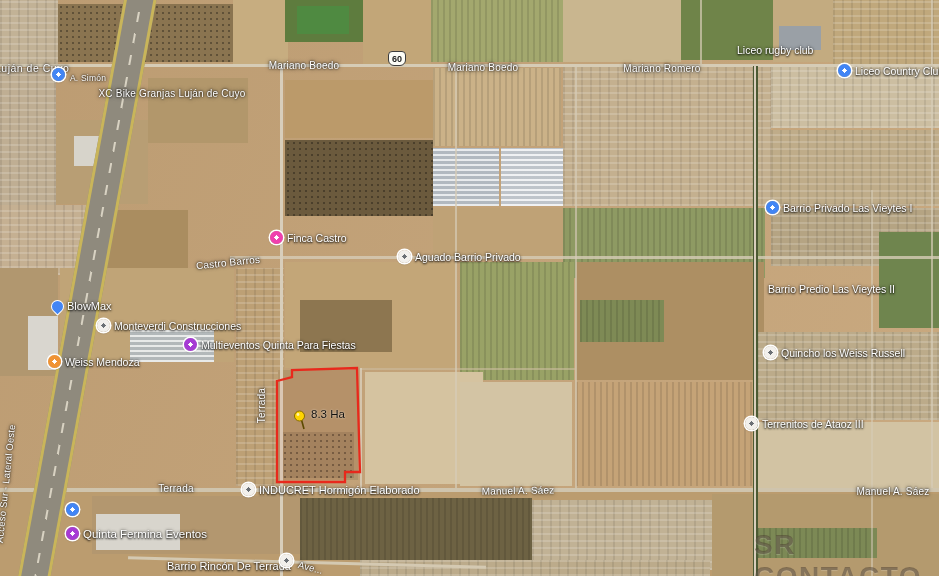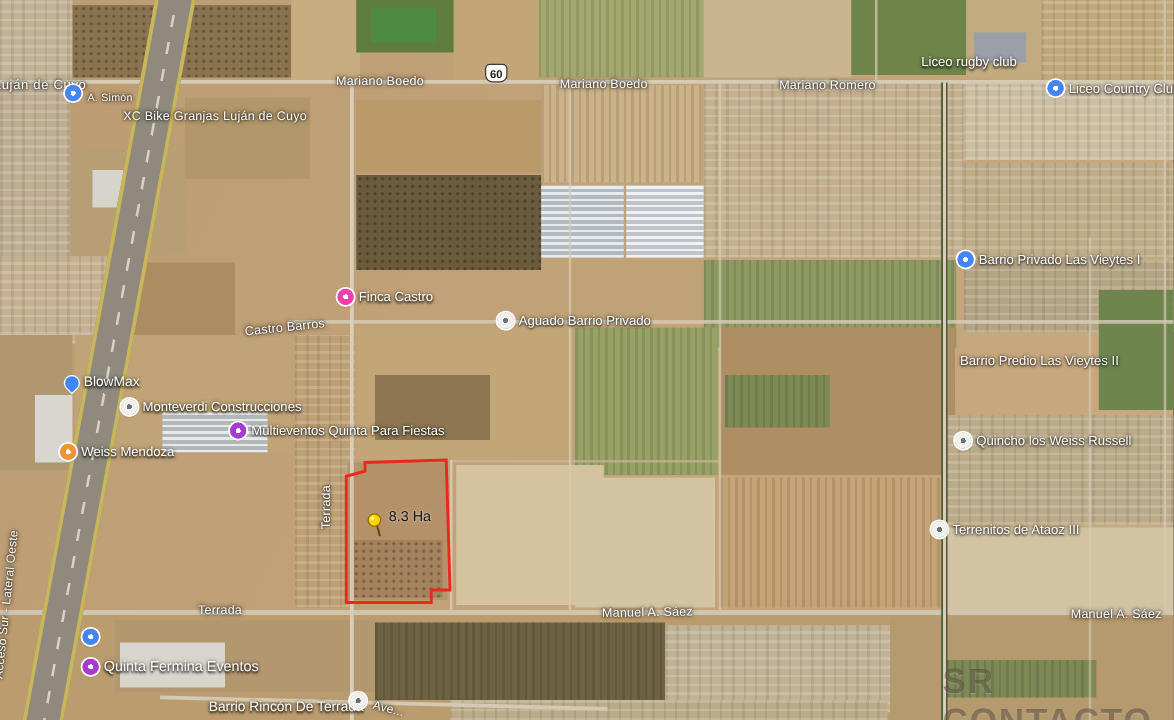--- a/index.html
+++ b/index.html
@@ -190,20 +190,24 @@
     <span class="poi-text">Barrio Predio Las Vieytes II</span>
   </div>
   <div class="poi" style="left:764px;top:346px;">
     <span class="ic ic-white"></span>
     <span class="poi-text">Quincho los Weiss Russell</span>
   </div>
   <div class="poi" style="left:745px;top:417px;">
     <span class="ic ic-white"></span>
     <span class="poi-text">Terrenitos de Ataoz III</span>
   </div>
+  <div class="poi" style="left:242px;top:483px;">
+    <span class="ic ic-white"></span>
+    <span class="poi-text" style="font-size:11px;">INDUCRET Hormigón Elaborado</span>
+  </div>
   <span class="ic ic-blue" style="position:absolute;left:66px;top:503px;"></span>
   <div class="poi" style="left:66px;top:527px;">
     <span class="ic ic-purple"></span>
     <span class="poi-text" style="font-size:11.5px;">Quinta Fermina Eventos</span>
   </div>
   <div class="poi" style="left:167px;top:560px;">
     <span class="poi-text" style="font-size:11px;">Barrio Rincón De Terrada</span>
   </div>
   <span class="ic ic-white" style="position:absolute;left:280px;top:554px;"></span>
 

